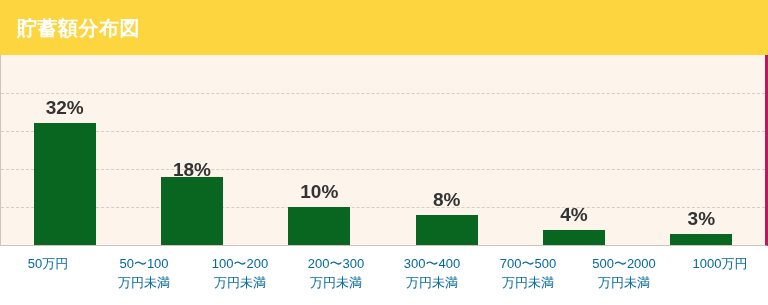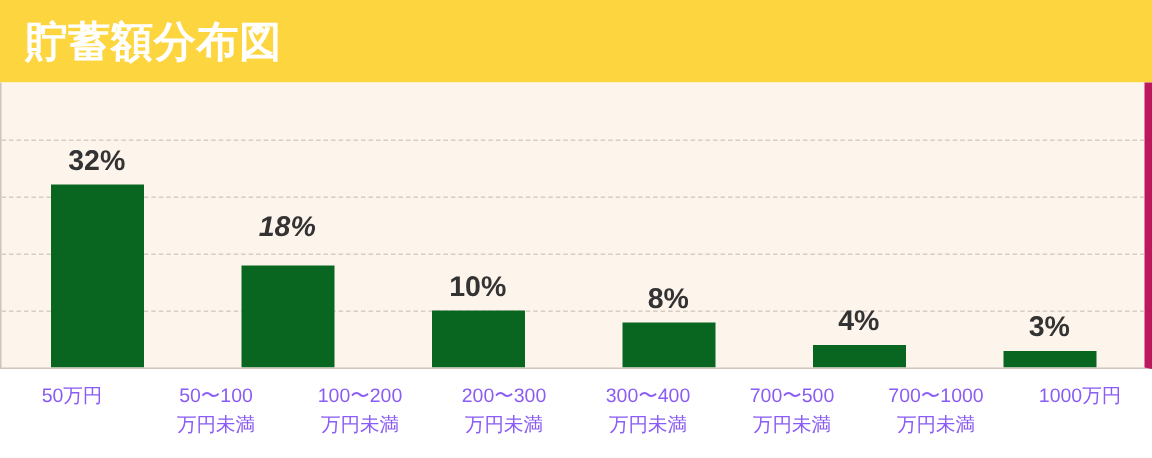--- a/index.html
+++ b/index.html
@@ -26,33 +26,33 @@
   .chart-header {
     height: 55px;
     background: #fcd53f;
     display: flex;
     align-items: center;
     padding-left: 17px;
     box-sizing: border-box;
   }
   .chart-title {
     color: #ffffff;
-    font-size: 28px;
+    font-size: 20px;
     font-weight: bold;
     letter-spacing: 0.5px;
     line-height: 1;
   }
 
   
   .plot-area {
     position: relative;
     height: 191px;
     background: #fdf4ec;
     border-left: 1px solid #ccc4bd;
-    border-right: 5px solid #be185d;
+    border-right: 3px solid #be185d;
     border-bottom: 1px solid #ccc4bd;
     box-sizing: border-box;
     overflow: hidden;
   }
 
   .gridlines {
     position: absolute;
     left: 0; right: 0; top: 0; bottom: 0;
     pointer-events: none;
   }
@@ -102,21 +102,21 @@
     display: flex;
     justify-content: space-around;
     align-items: flex-start;
     padding-top: 9px;
     box-sizing: border-box;
     background: #ffffff;
   }
   .axis-label {
     width: 96px;
     text-align: center;
-    color: #8b5cf6;
+    color: #0369a1;
     font-size: 13px;
     line-height: 1.45;
   }
   .axis-label .l2 {
     display: block;
   }
 </style>
 </head>
 <body>
 
@@ -132,21 +132,21 @@
         <div class="gridline" style="top: 76px;"></div>
         <div class="gridline" style="top: 114px;"></div>
         <div class="gridline" style="top: 152px;"></div>
       </div>
     <div class="bars">
         <div class="bar-slot">
           <div class="bar-value" style="bottom: 127.6px;">32%</div>
           <div class="bar" style="height: 121.6px; background: rgb(8, 102, 32);"></div>
         </div>
         <div class="bar-slot">
-          <div class="bar-value" style="bottom: 84px; font-style: italic;">18%</div>
+          <div class="bar-value" style="bottom: 66px;">18%</div>
           <div class="bar" style="height: 68.4px; background: rgb(8, 102, 32);"></div>
         </div>
         <div class="bar-slot">
           <div class="bar-value" style="bottom: 44px;">10%</div>
           <div class="bar" style="height: 38px; background: rgb(8, 102, 32);"></div>
         </div>
         <div class="bar-slot">
           <div class="bar-value" style="bottom: 36.4px;">8%</div>
           <div class="bar" style="height: 30.4px; background: rgb(8, 102, 32);"></div>
         </div>
@@ -161,17 +161,17 @@
       </div>
   </div>
 
   <div class="axis-labels">
       <div class="axis-label"><span class="l1">50万円</span></div>
       <div class="axis-label"><span class="l1">50〜100</span><span class="l2">万円未満</span></div>
       <div class="axis-label"><span class="l1">100〜200</span><span class="l2">万円未満</span></div>
       <div class="axis-label"><span class="l1">200〜300</span><span class="l2">万円未満</span></div>
       <div class="axis-label"><span class="l1">300〜400</span><span class="l2">万円未満</span></div>
       <div class="axis-label"><span class="l1">700〜500</span><span class="l2">万円未満</span></div>
-      <div class="axis-label"><span class="l1">700〜1000</span><span class="l2">万円未満</span></div>
+      <div class="axis-label"><span class="l1">500〜2000</span><span class="l2">万円未満</span></div>
       <div class="axis-label"><span class="l1">1000万円</span></div>
     </div>
 
 </div>
 
 </body></html>

